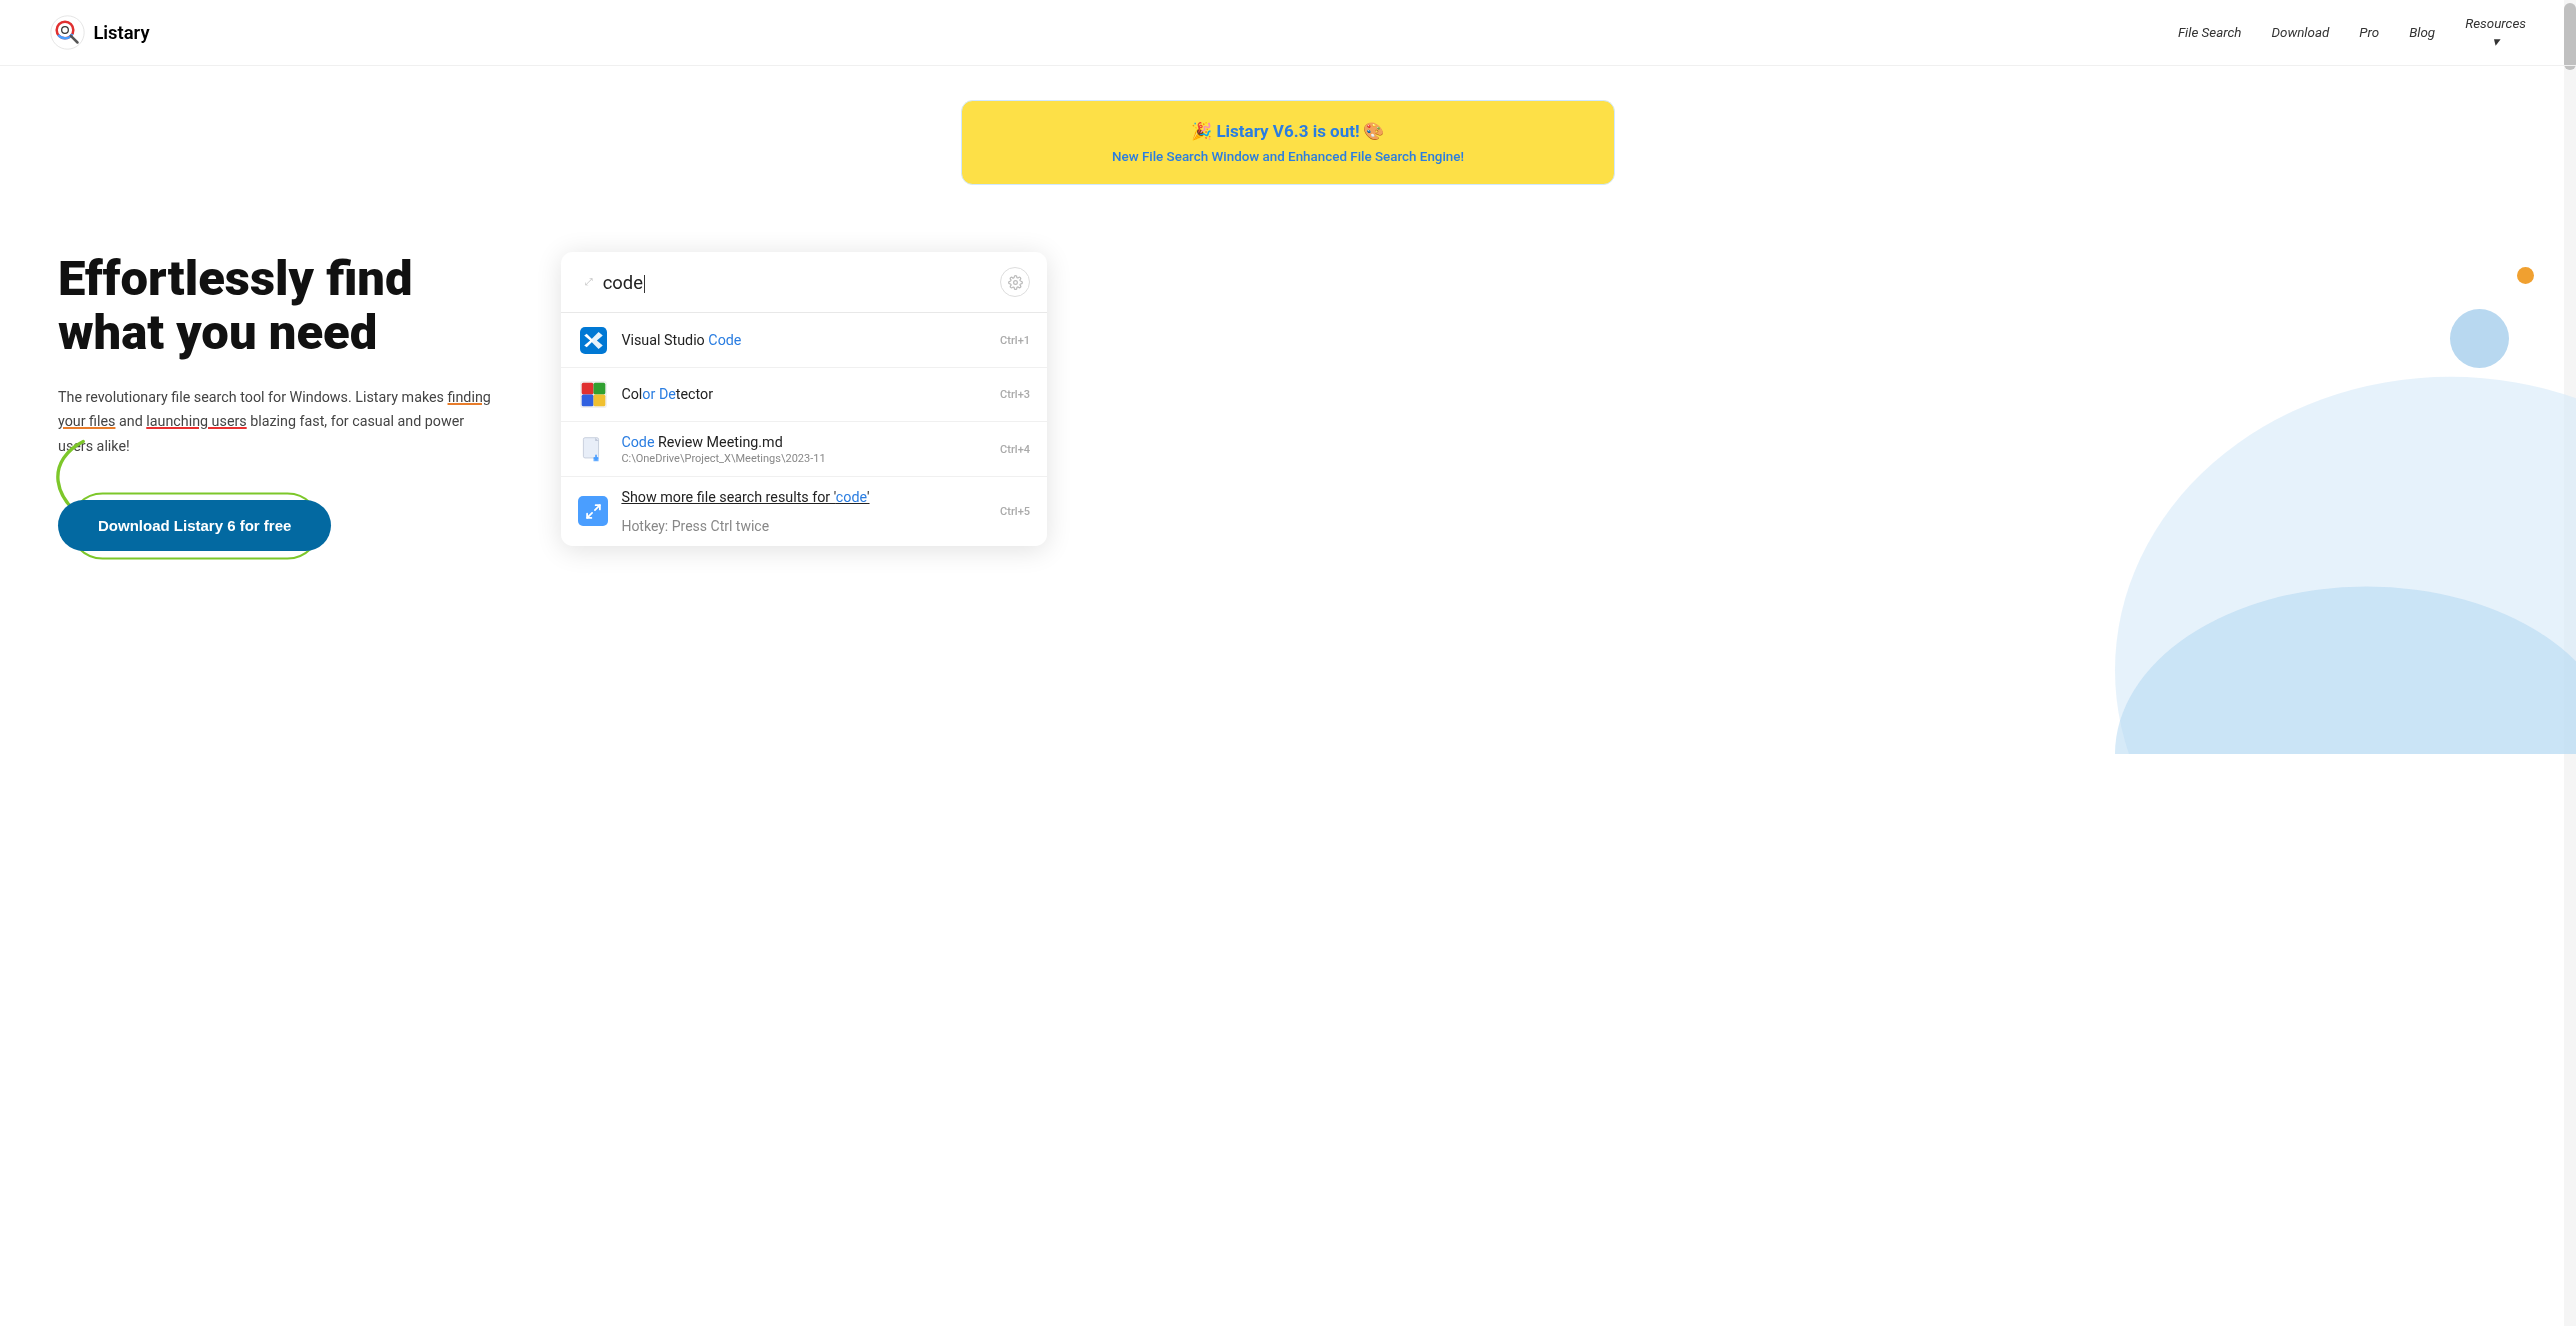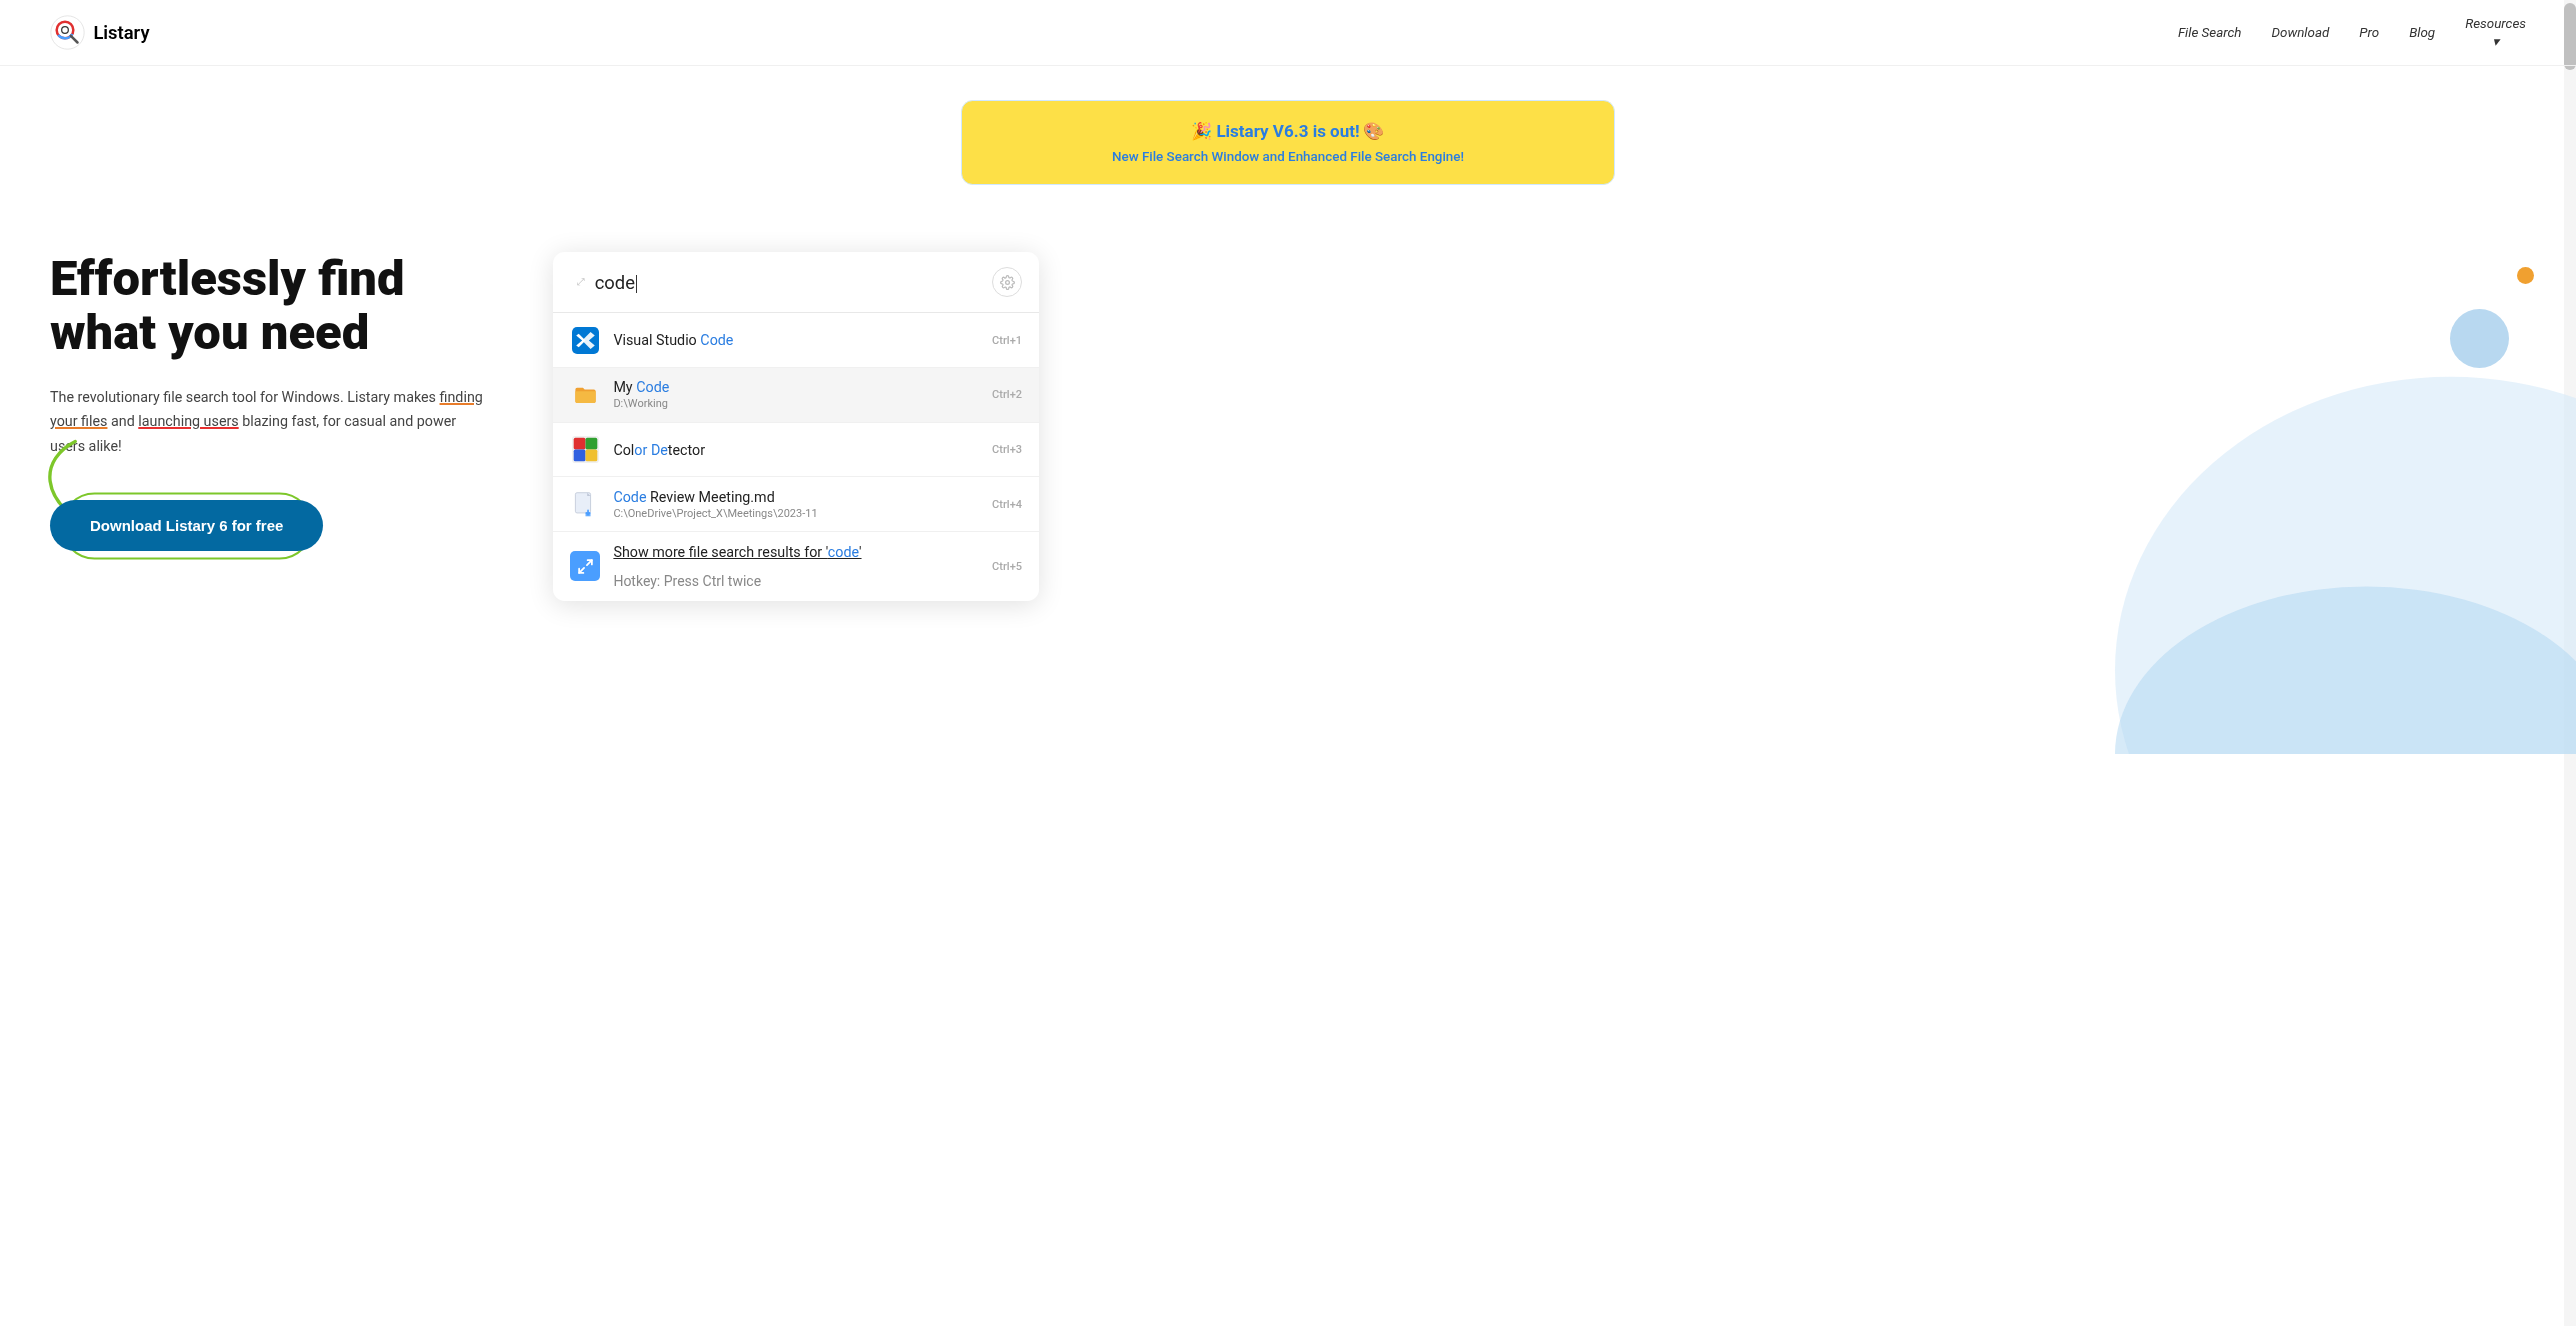--- a/index.html
+++ b/index.html
@@ -117,20 +117,21 @@
       align-items: flex-start;
       gap: 67px;
       position: relative;
       z-index: 1;
       max-width: 1090px;
     }
     .hero-left {
       flex: 0 0 auto;
       max-width: 436px;
       padding-top: 17px;
+      margin-left: 8px;
     }
     .hero-title {
       font-size: 49px;
       font-weight: 900;
       color: #111;
       line-height: 1.1;
       margin-bottom: 25px;
     }
     .hero-desc {
       font-size: 14.3px;
@@ -428,36 +429,20 @@
           </svg>
         </div>
         <div class="result-info">
           <div class="result-name">
             <span>Visual Studio </span><span class="highlight">Code</span>
           </div>
         </div>
         <div class="result-shortcut">Ctrl+1</div>
       </div>
 
-      <div class="search-result active">
-        <div class="result-icon">
-
-          <svg width="27" height="27" viewBox="0 0 32 32" xmlns="http://www.w3.org/2000/svg">
-            <path d="M4 10 Q4 8 6 8 L13 8 L15 10 L26 10 Q28 10 28 12 L28 24 Q28 26 26 26 L6 26 Q4 26 4 24 Z" fill="#f0a030"></path>
-            <path d="M4 12 L28 12 L28 24 Q28 26 26 26 L6 26 Q4 26 4 24 Z" fill="#f5b942"></path>
-          </svg>
-        </div>
-        <div class="result-info">
-          <div class="result-name">
-            <span>My </span><span class="highlight">Code</span>
-          </div>
-          <div class="result-path">D:\Working</div>
-        </div>
-        <div class="result-shortcut">Ctrl+2</div>
-      </div>
 
       <div class="search-result">
         <div class="result-icon">
 
           <svg width="27" height="27" viewBox="0 0 32 32" xmlns="http://www.w3.org/2000/svg">
             <rect width="32" height="32" rx="4" fill="#f0f0f0"></rect>
             <rect x="2" y="2" width="14" height="14" rx="2" fill="#e03030"></rect>
             <rect x="16" y="2" width="14" height="14" rx="2" fill="#30a030"></rect>
             <rect x="2" y="16" width="14" height="14" rx="2" fill="#3060e0"></rect>
             <rect x="16" y="16" width="14" height="14" rx="2" fill="#f0c030"></rect>

